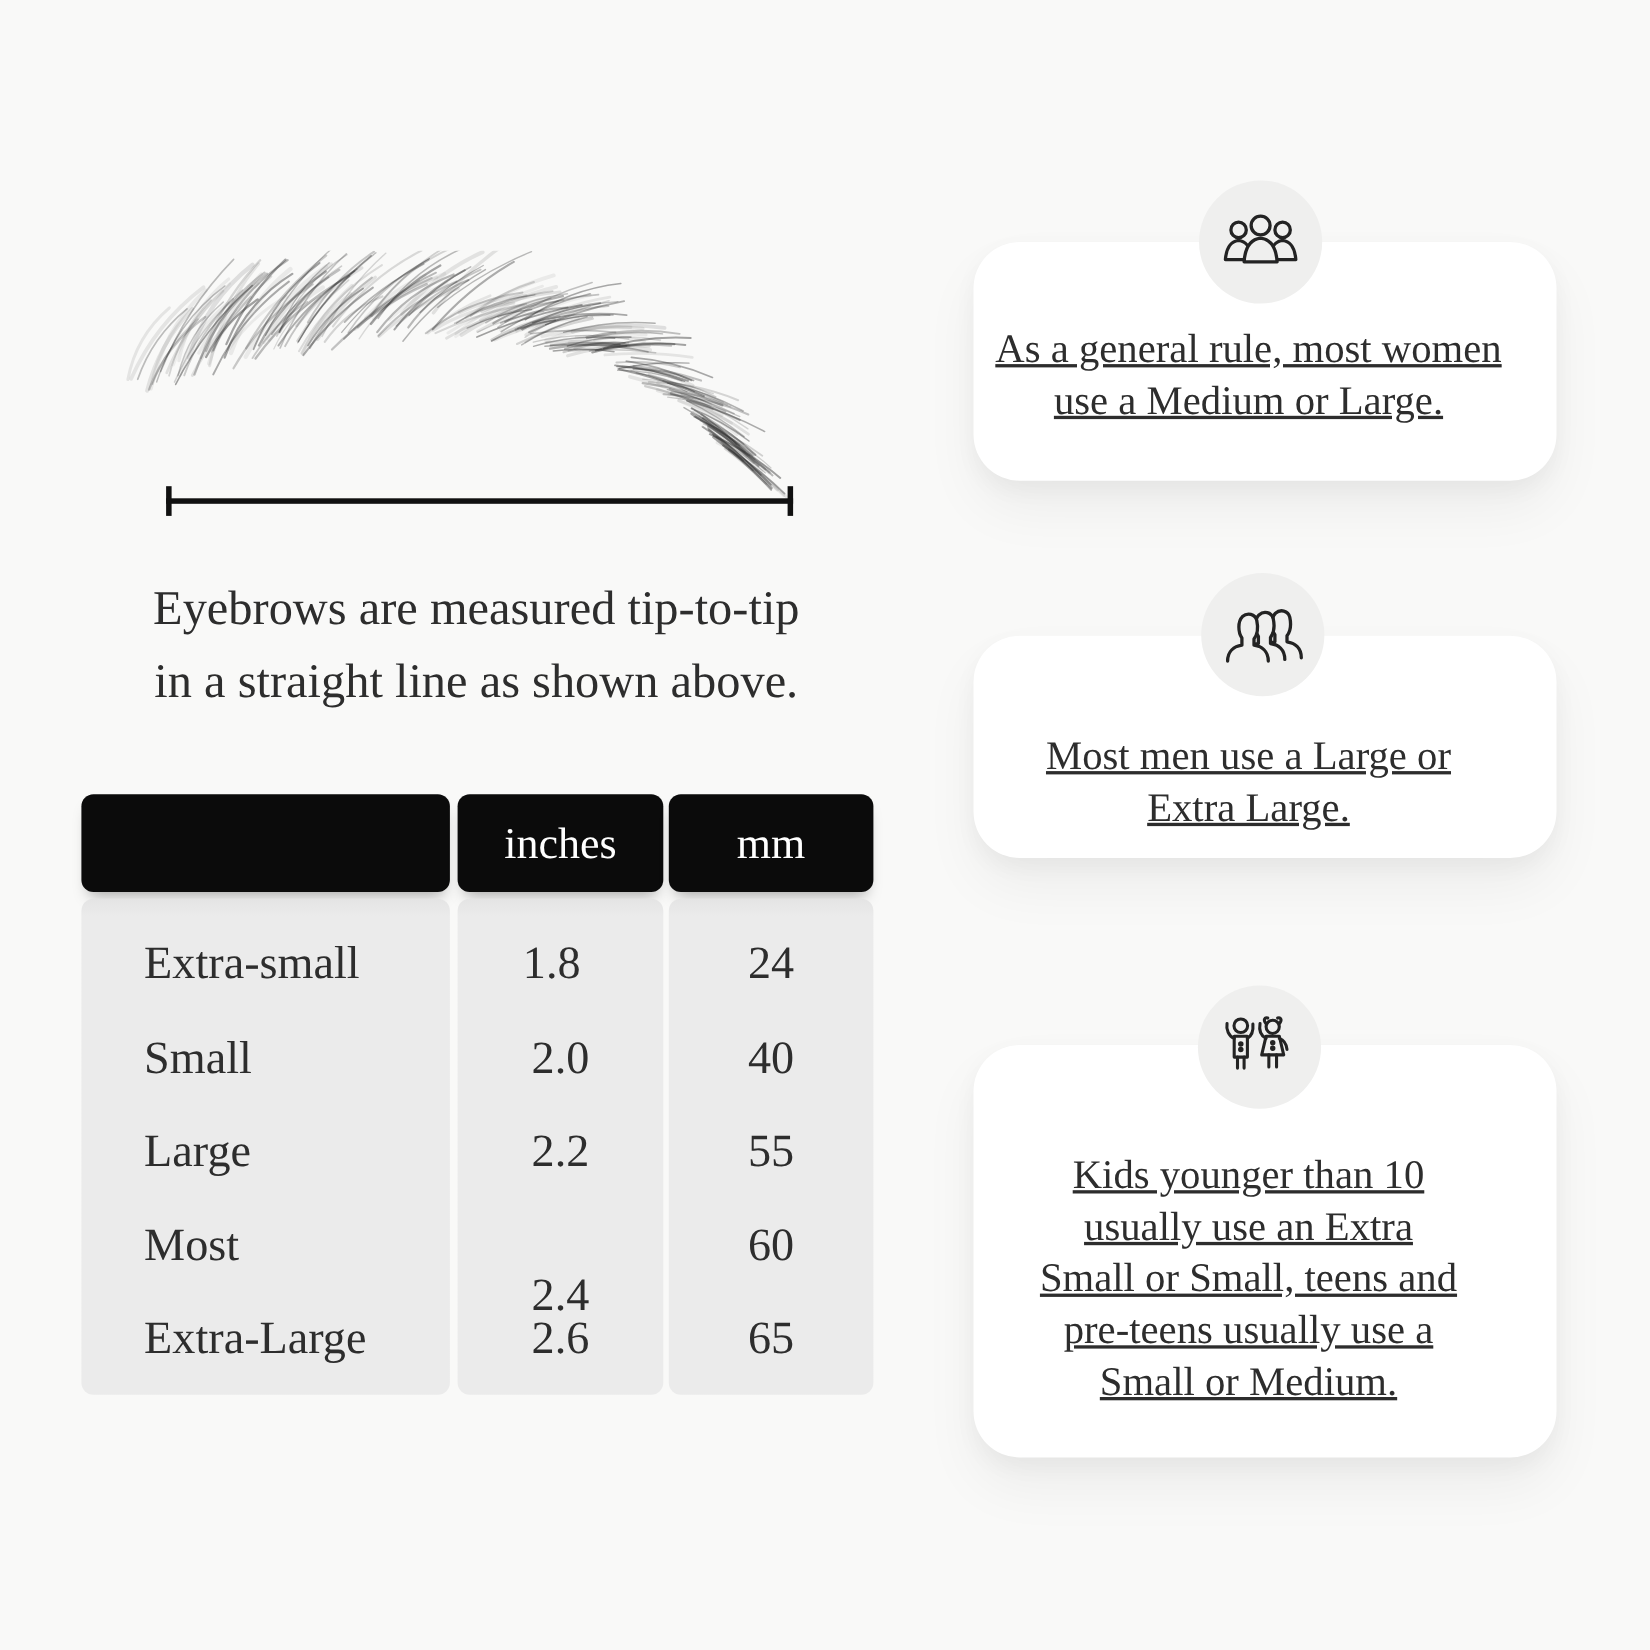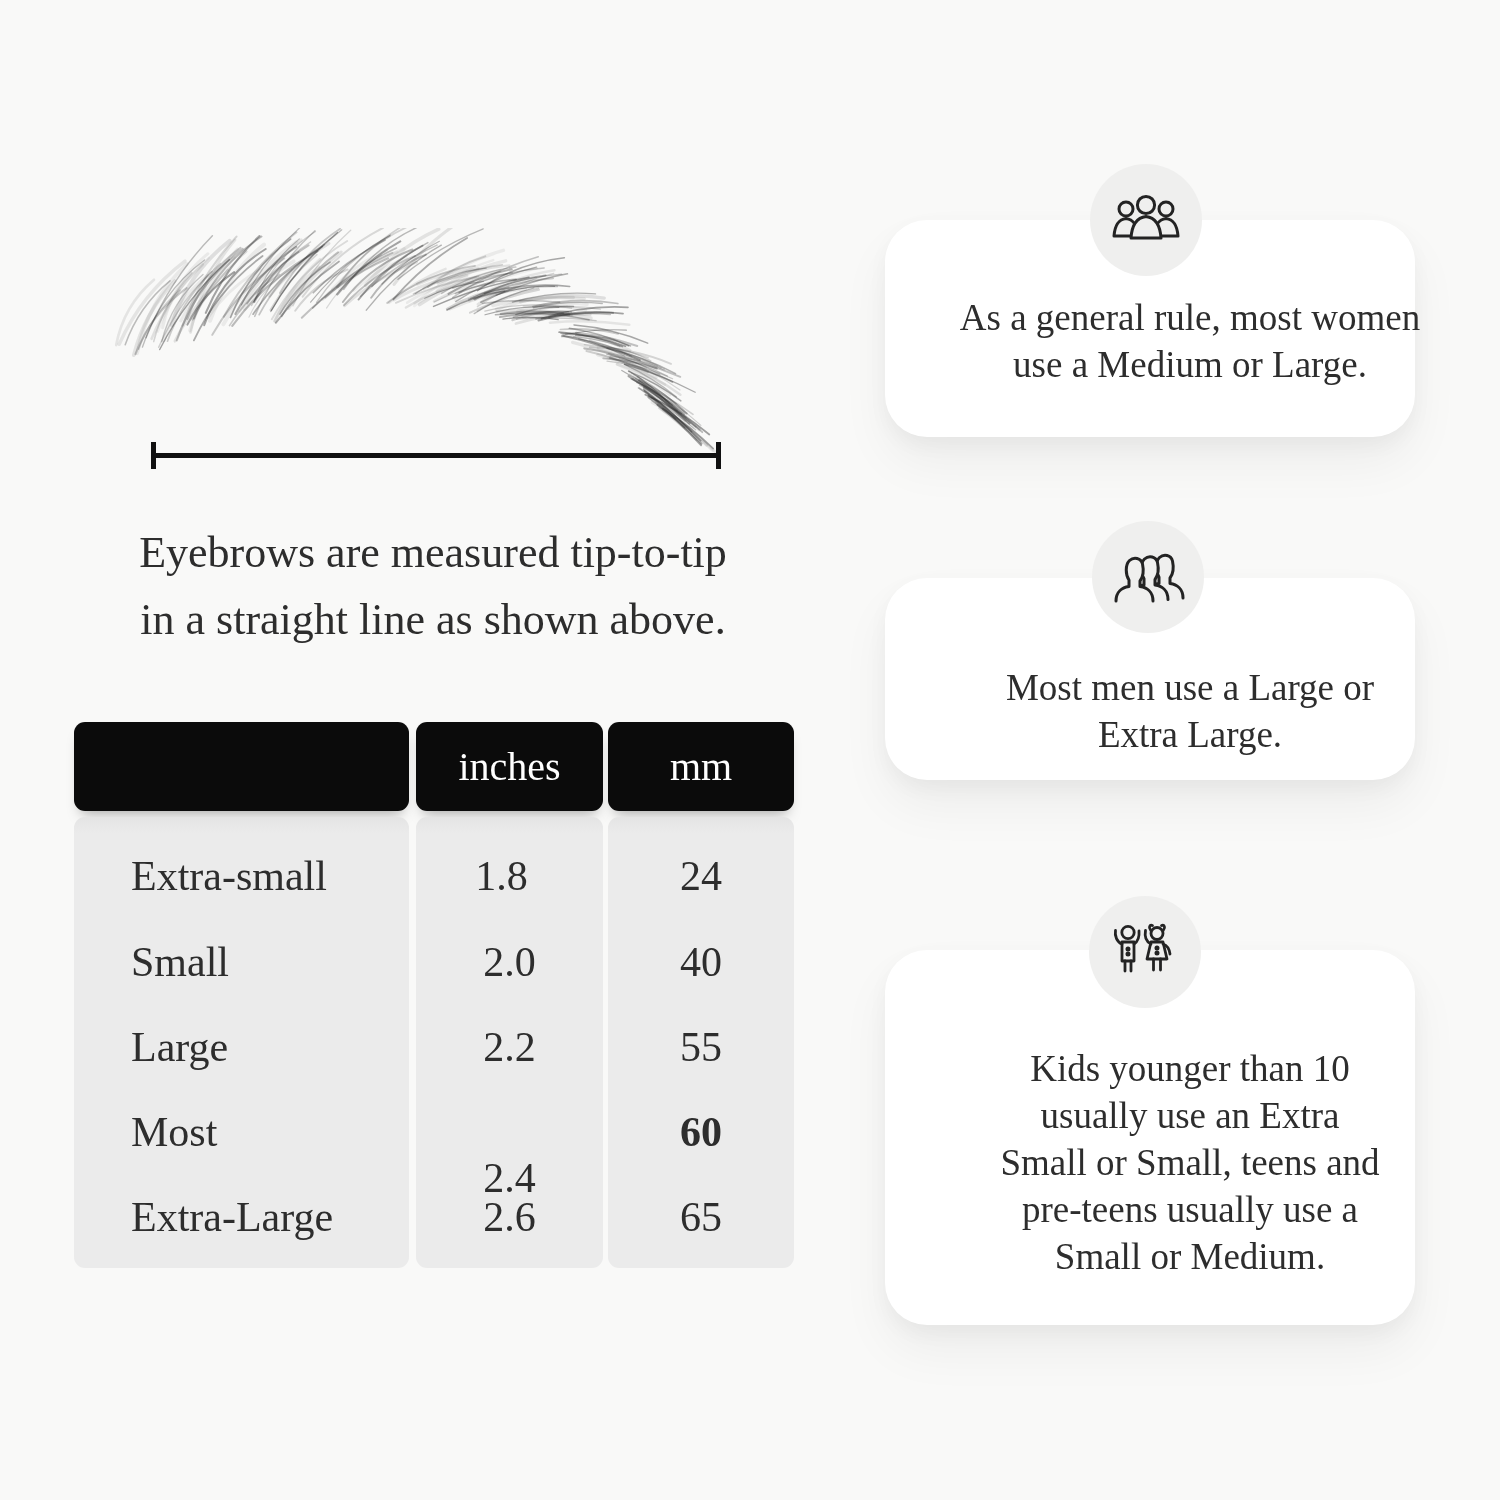--- a/index.html
+++ b/index.html
@@ -29,22 +29,22 @@
   .c2{left:416px;width:187px;}
   .c3{left:608px;width:186px;}
   .cell{height:52px;line-height:52px;font-size:42px;white-space:nowrap;}
   .cell.num{text-align:center;}
   
   .card{left:885px;width:530px;background:var(--card-bg,#fff);border-radius:42px;
     box-shadow:0 26px 50px rgba(0,0,0,.05),0 8px 20px rgba(0,0,0,.04);}
   .circle{width:112px;height:112px;border-radius:50%;background:var(--circle-bg,#efefee);
     display:flex;align-items:center;justify-content:center;z-index:2;}
   .circle svg{display:block;}
-  .cardtext{left:935px;width:510px;text-align:center;font-size:37px;line-height:47px;
-    white-space:nowrap;z-index:3;}
+  .cardtext{left:880px;width:510px;text-align:center;font-size:37px;line-height:47px;
+    white-space:nowrap;z-index:3;text-decoration:underline;}
 </style>
 </head>
 <body style="--page-bg: #f9f9f8; --card-bg: #ffffff; --circle-bg: #efefee; --th-bg: #0b0b0b; --th-tx: #ffffff; --tb-bg: #ebebeb; --tb-top: #e4e4e4; --text: #2d2d2d; --line: #111111;">
 
 <svg id="brow-svg" class="abs" viewBox="0 0 640 240">
     <g fill="none" stroke="#2e2e2e" stroke-linecap="round">
       <path d="M364.4 73.1 Q403.9 49.5 449.4 42.2" stroke-width="2.53" stroke-opacity="0.10"></path>
       <path d="M412.8 83.4 Q446.6 72.5 482.0 76.2" stroke-width="3.49" stroke-opacity="0.07"></path>
       <path d="M134.7 83.0 Q158.6 41.7 196.1 12.1" stroke-width="3.36" stroke-opacity="0.10"></path>
       <path d="M309.3 78.0 Q338.7 55.8 375.0 48.9" stroke-width="2.80" stroke-opacity="0.06"></path>
@@ -309,21 +309,21 @@
     <div class="abs cell num" style="top: 850px; left: 416px; width: 171px;">1.8</div>
     <div class="abs cell num" style="top: 850px; left: 608px; width: 186px;">24</div>
     <div class="abs cell" style="top: 936px; left: 131px;">Small</div>
     <div class="abs cell num" style="top: 936px; left: 416px; width: 187px;">2.0</div>
     <div class="abs cell num" style="top: 936px; left: 608px; width: 186px;">40</div>
     <div class="abs cell" style="top: 1021px; left: 131px;">Large</div>
     <div class="abs cell num" style="top: 1021px; left: 416px; width: 187px;">2.2</div>
     <div class="abs cell num" style="top: 1021px; left: 608px; width: 186px;">55</div>
     <div class="abs cell" style="top: 1106px; left: 131px;">Most</div>
     <div class="abs cell num" style="top: 1152px; left: 416px; width: 187px; font-family: Liberation Serif, serif;">2.4</div>
-    <div class="abs cell num" style="top: 1106px; left: 608px; width: 186px; font-weight: bold;">60</div>
+    <div class="abs cell num" style="top: 1106px; left: 608px; width: 186px;">60</div>
     <div class="abs cell" style="top: 1191px; left: 131px;">Extra-Large</div>
     <div class="abs cell num" style="top: 1191px; left: 416px; width: 187px;">2.6</div>
     <div class="abs cell num" style="top: 1191px; left: 608px; width: 186px;">65</div>
   </div>
 
 <div id="cards">
     <div class="abs card" style="top: 220px; height: 217px;"></div>
     <div class="abs circle" style="left: 1090px; top: 164px;">
       <svg width="76" height="54" viewBox="0 0 76 54" fill="none" stroke="#232323" stroke-width="3" stroke-linecap="round" stroke-linejoin="round">
      <circle cx="18" cy="16" r="7"></circle>

